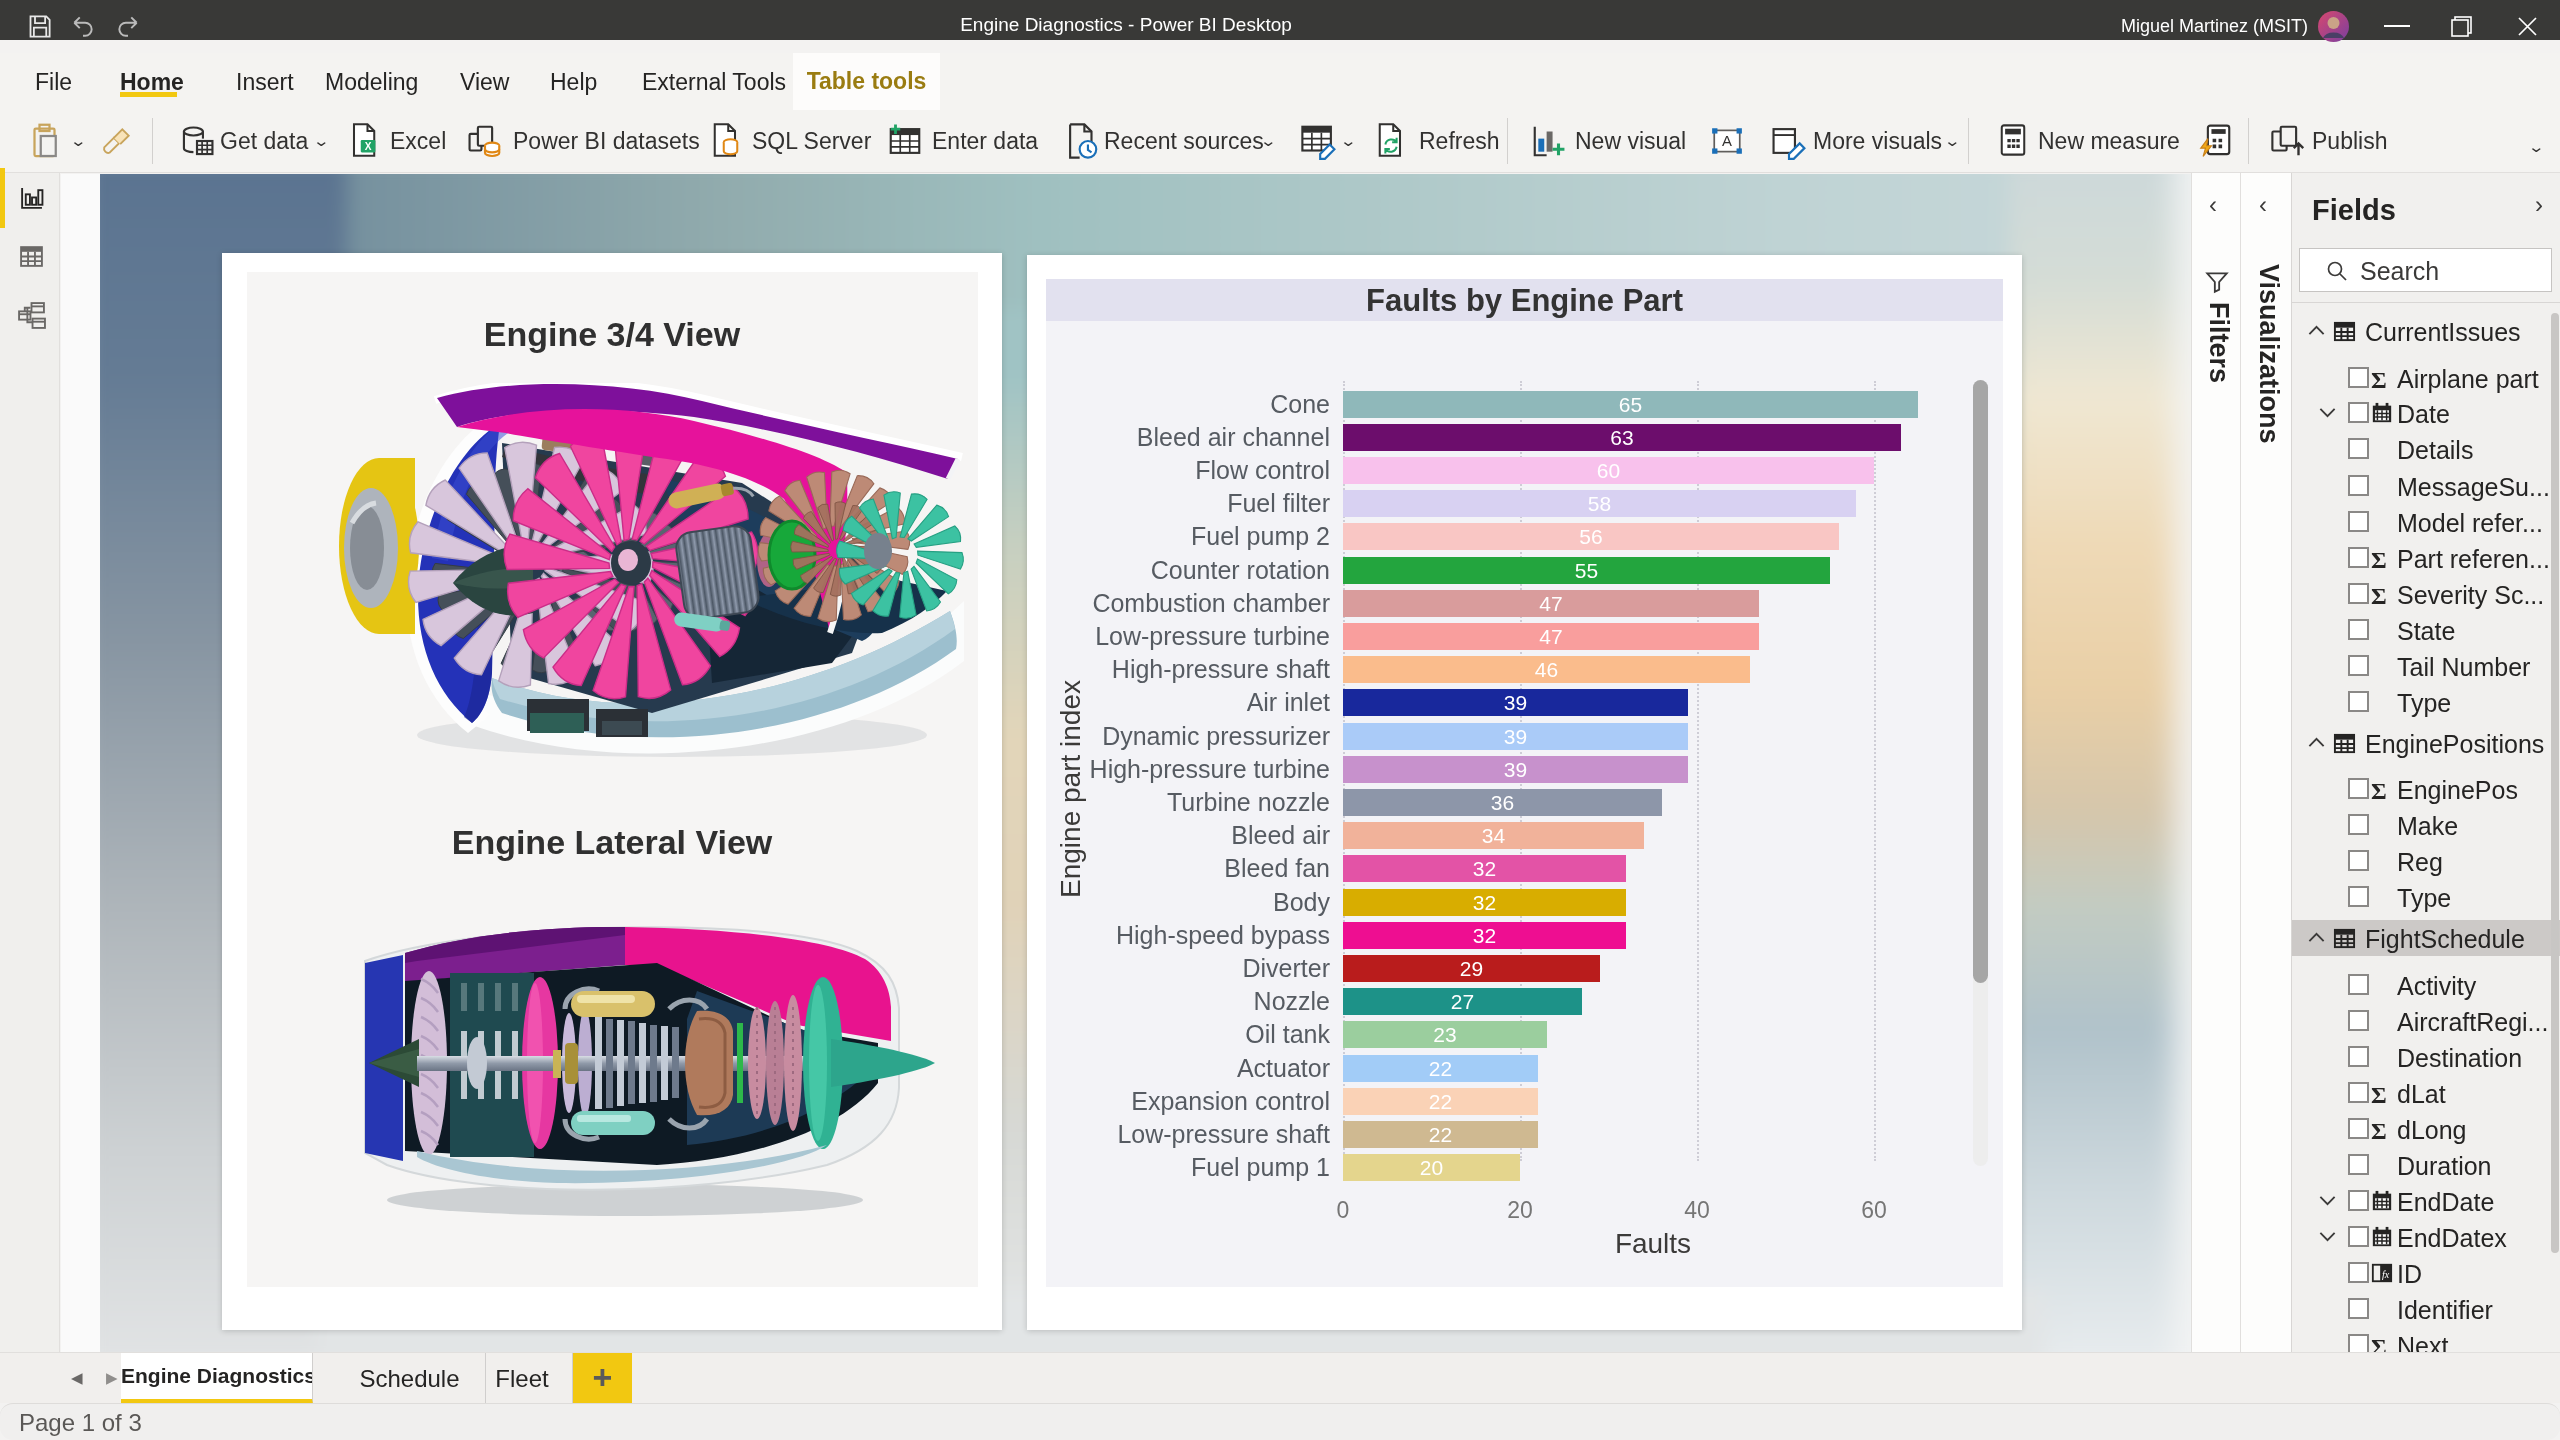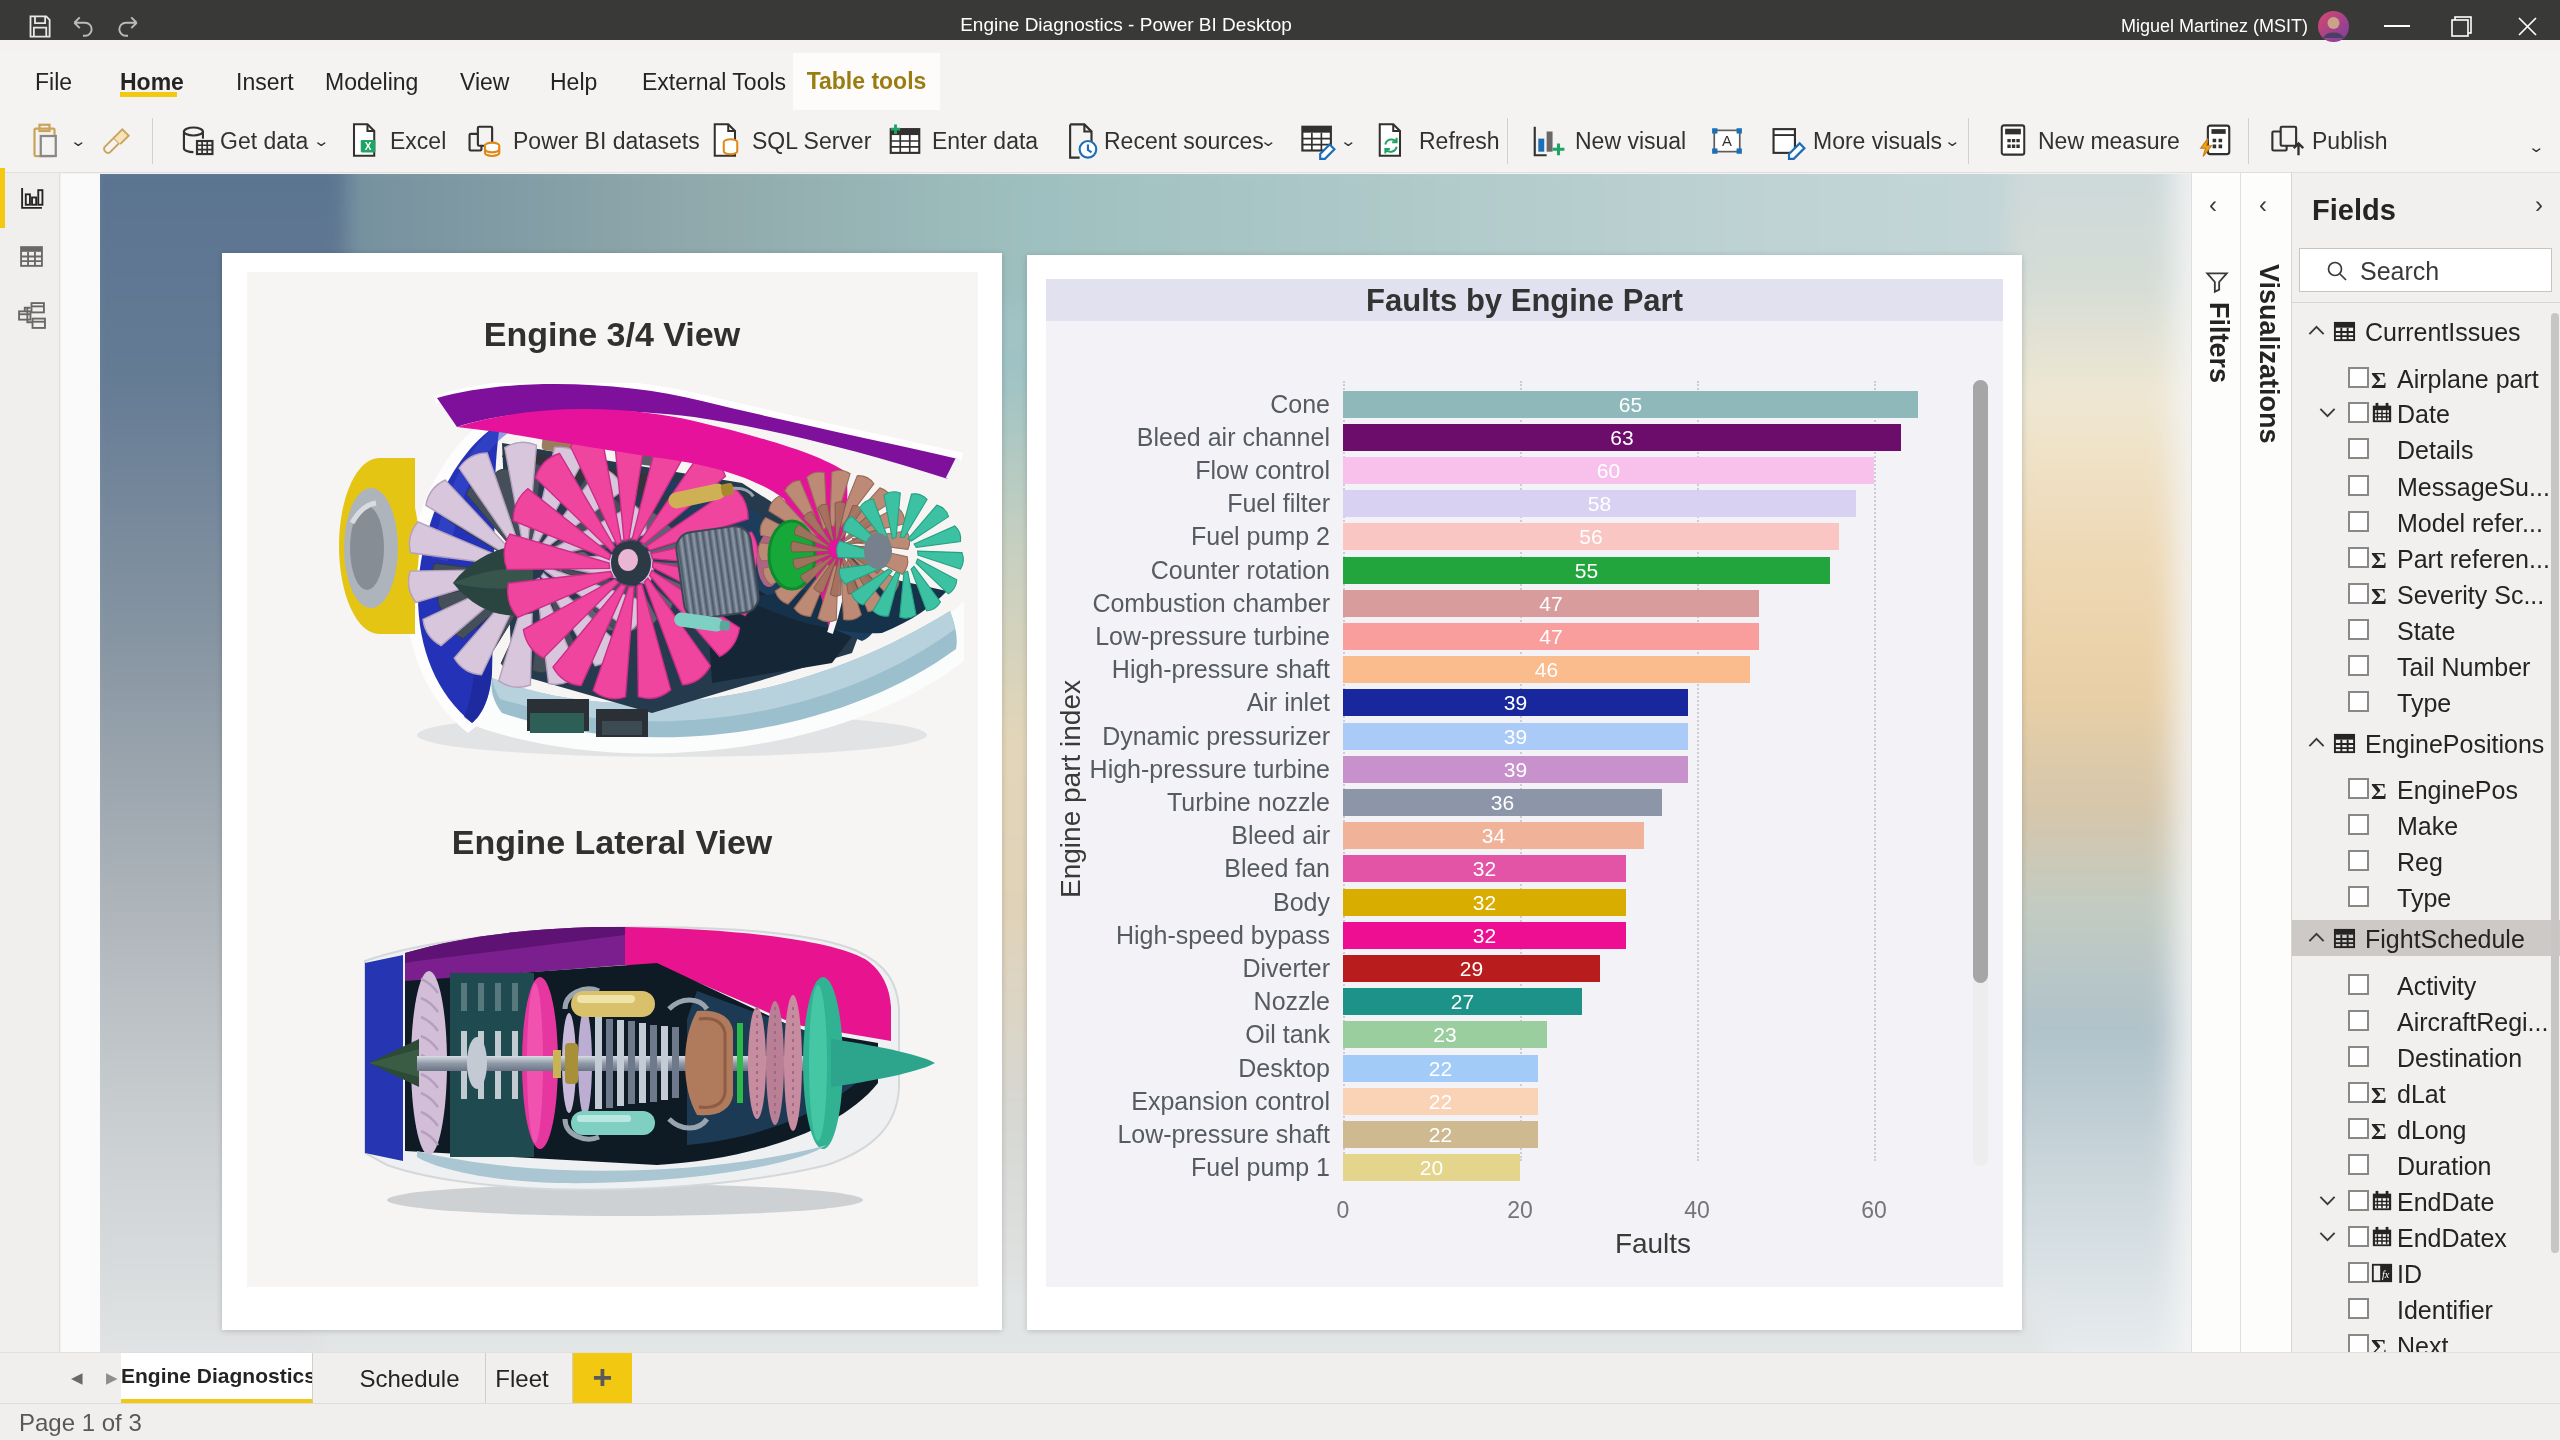--- a/index.html
+++ b/index.html
@@ -93,21 +93,21 @@
 
 #tabbar { position:absolute; left:0; top:1352px; width:2560px; height:51px; background:#f1efed;
   border-top:1px solid #e1dfdd; }
 .ptab { position:absolute; top:0; height:51px; line-height:51px; text-align:center; font-size:24px;
   color:#252423; border-right:1px solid #d0cecd; white-space:nowrap; overflow:hidden; }
 #tab1 { left:121px; width:192px; background:#fff; font-weight:bold; font-size:21px; border-bottom:5px solid #f2c811;
   line-height:46px; }
 #tabplus { position:absolute; left:573px; top:0; width:59px; height:51px; background:#f2c811;
   color:#5a5a5a; font-size:34px; font-weight:bold; text-align:center; line-height:48px; }
 #statusbar { position:absolute; left:0; top:1403px; width:2560px; height:37px; background:#f0efee;
-  border-top:1px solid #dedcda; font-size:24px; color:#5a5856; }
+  border-top:1px solid #dedcda; font-size:24px; color:#5a5856;border-radius:13px; }
 #statusbar span { position:absolute; left:19px; top:5px; }
 </style></head>
 <body>
 
 <div id="titlebar">
   <svg class="abs" style="left:26px;top:13px" width="27" height="27" viewBox="0 0 24 24">
     <path d="M4 3h14l3 3v15H4z M8 3v6h9V3 M7 21v-8h11v8" fill="none" stroke="#e8e8e8" stroke-width="1.6"></path>
   </svg>
   <svg class="abs" style="left:70px;top:13px" width="26" height="26" viewBox="0 0 24 24">
     <path d="M4 9h10a6 6 0 0 1 0 12h-2 M4 9l5-5 M4 9l5 5" fill="none" stroke="#bbb" stroke-width="1.8"></path>
@@ -725,21 +725,21 @@
         </div>
 <div class="brow" style="top:709.1px">
           <div class="blab">Nozzle</div>
           <div class="bar" style="width:239px;background:#1d9288">27</div>
         </div>
 <div class="brow" style="top:742.3px">
           <div class="blab">Oil tank</div>
           <div class="bar" style="width:204px;background:#9bce9e">23</div>
         </div>
 <div class="brow" style="top:775.5px">
-          <div class="blab">Desktop</div>
+          <div class="blab">Actuator</div>
           <div class="bar" style="width:195px;background:#a2ccf7">22</div>
         </div>
 <div class="brow" style="top:808.7px">
           <div class="blab">Expansion control</div>
           <div class="bar" style="width:195px;background:#fad2b6">22</div>
         </div>
 <div class="brow" style="top:841.9px">
           <div class="blab">Low-pressure shaft</div>
           <div class="bar" style="width:195px;background:#cfb991">22</div>
         </div>

